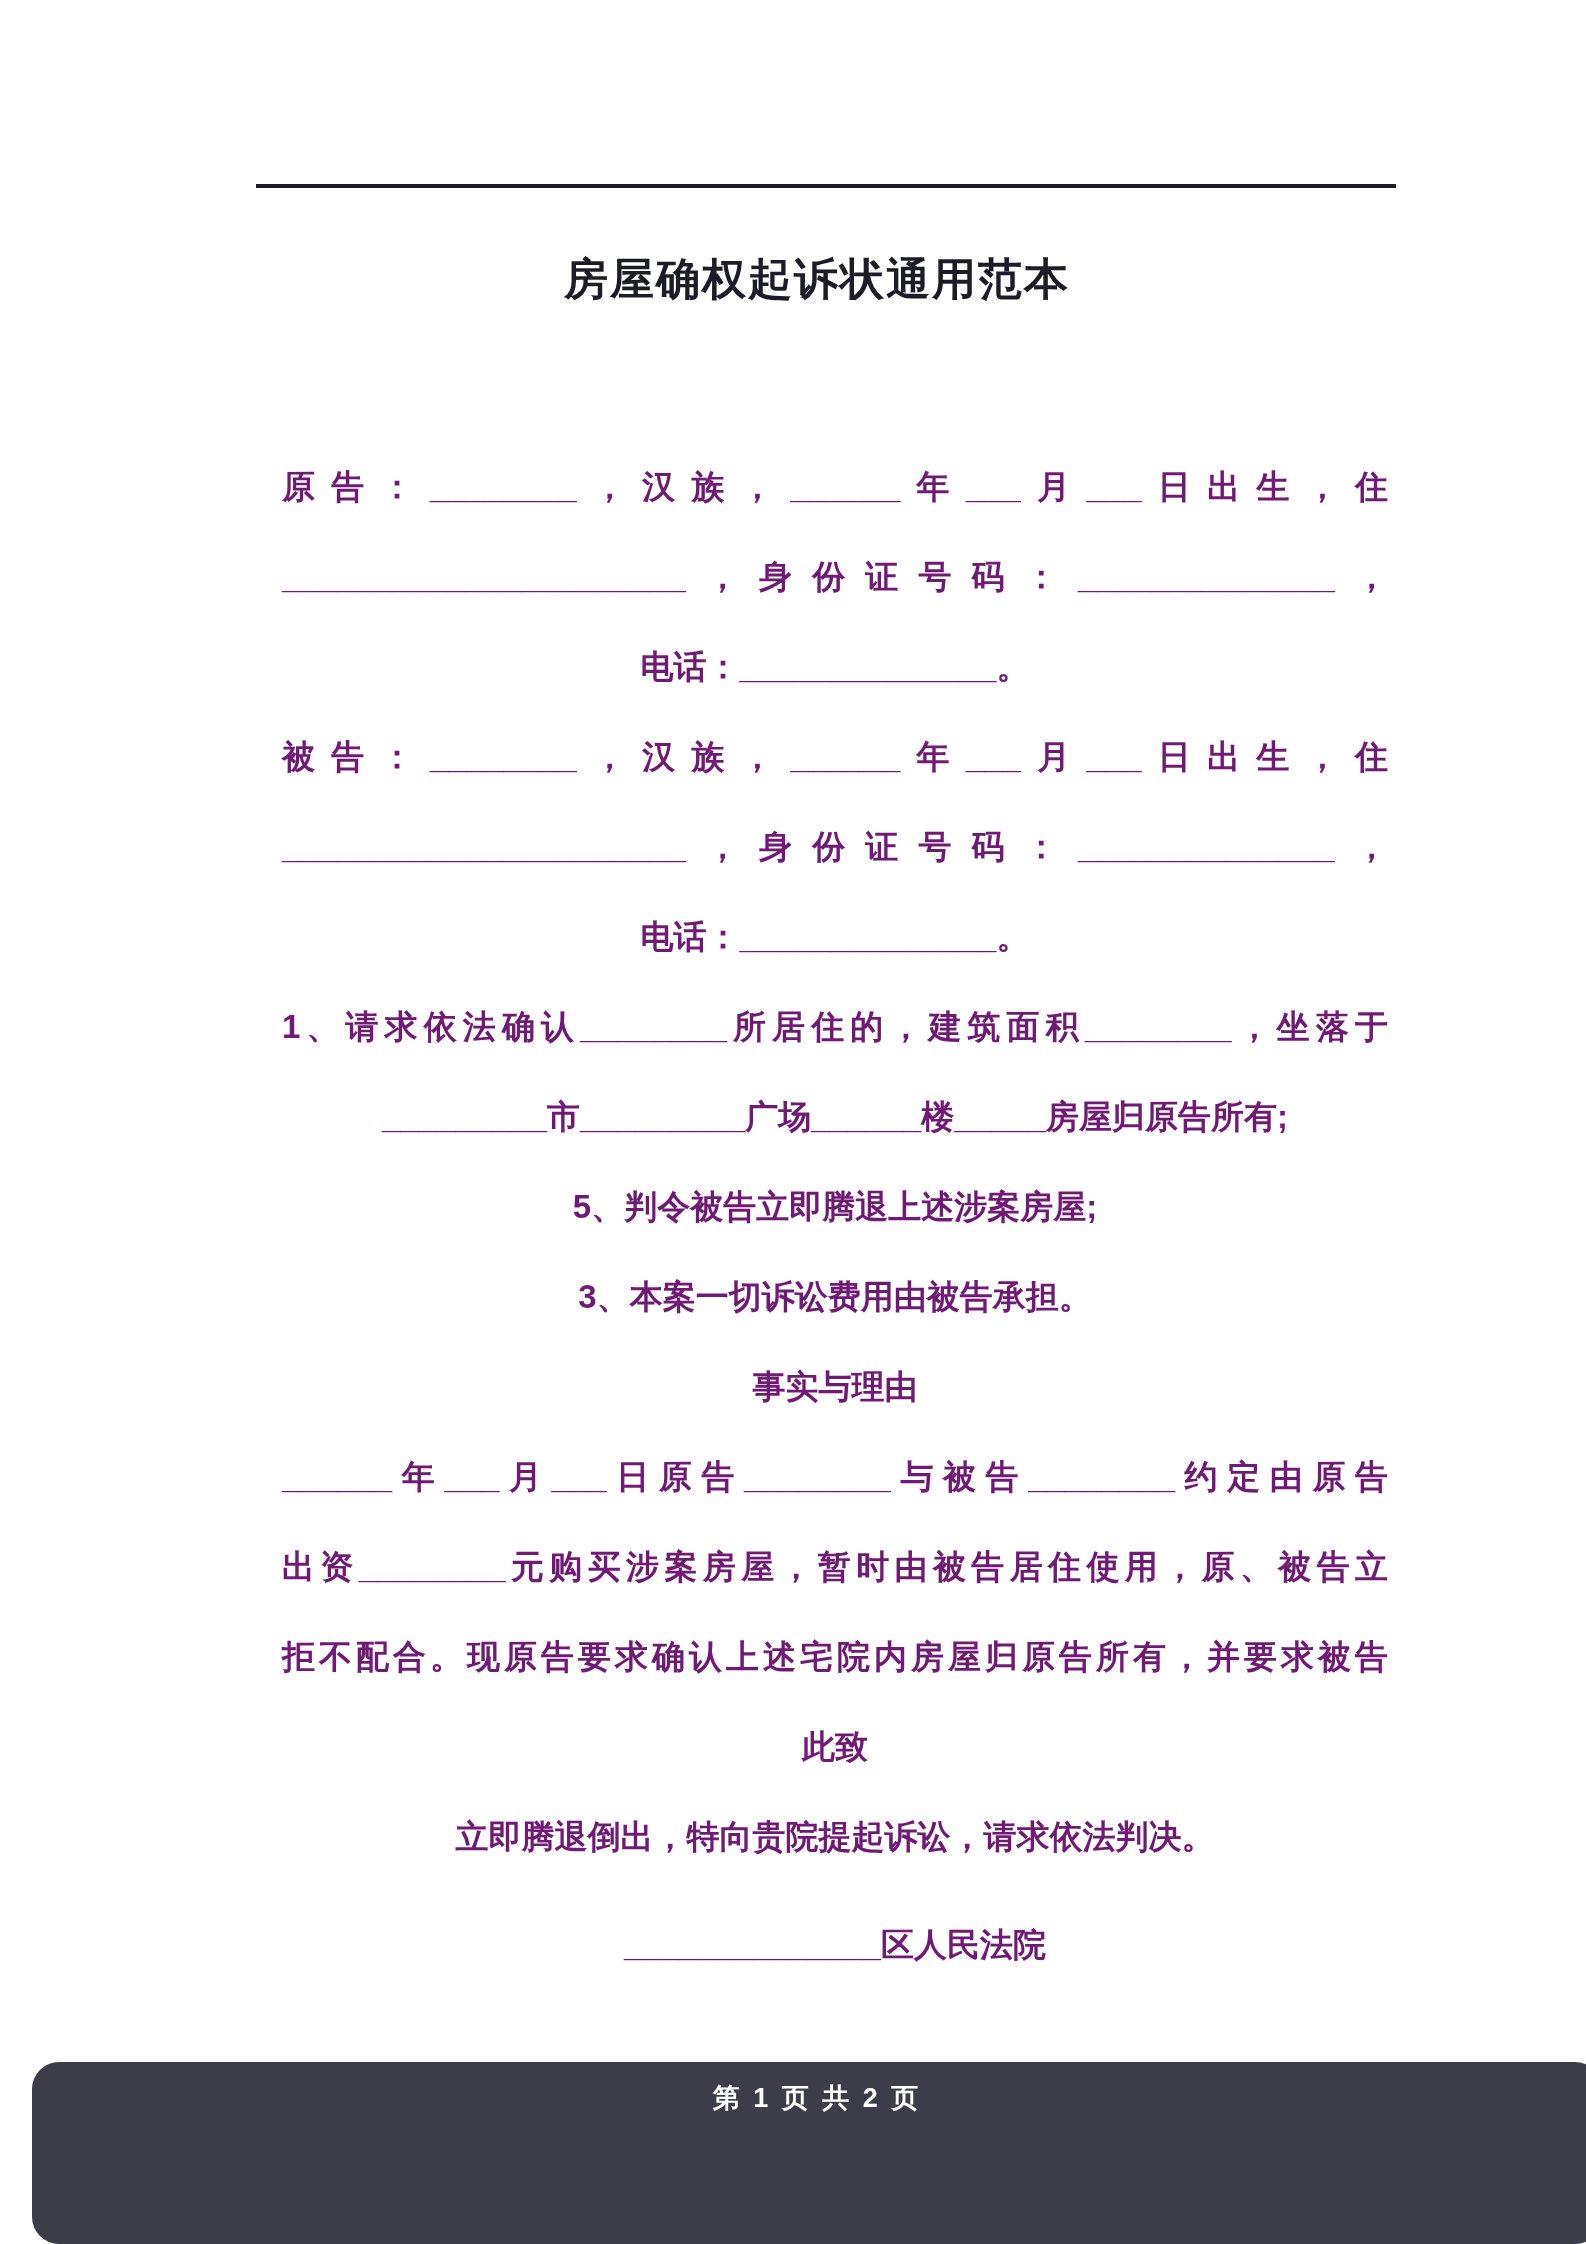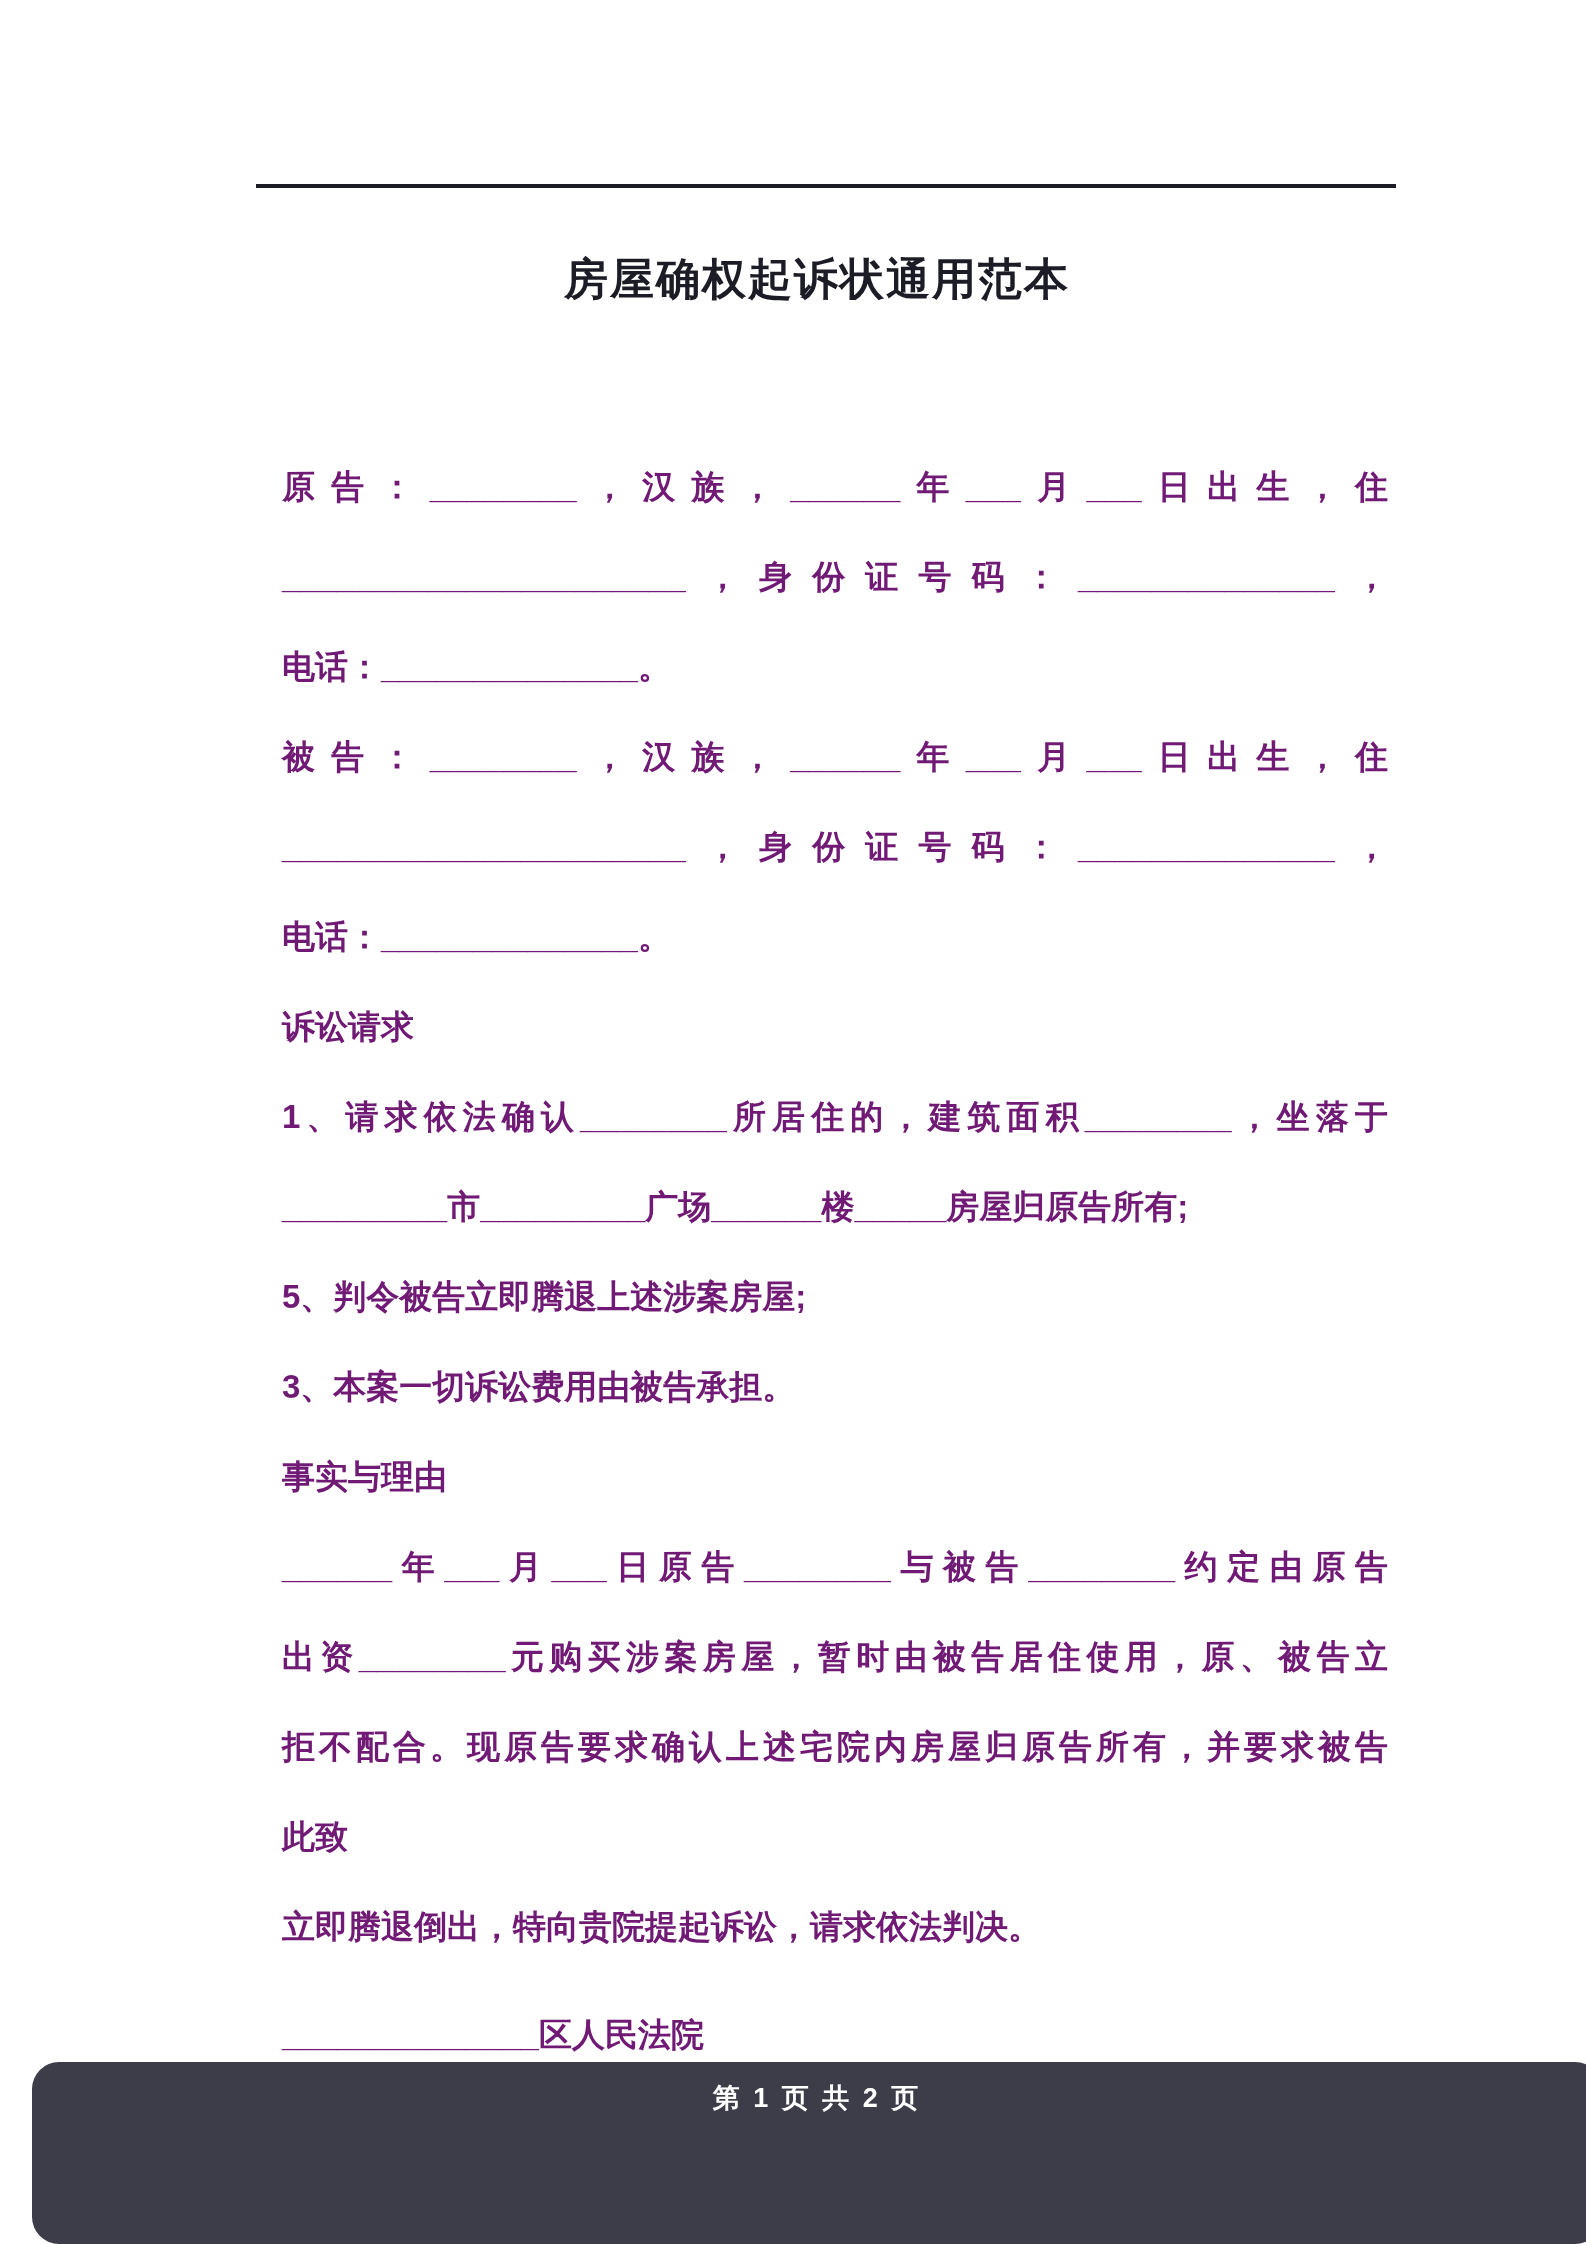--- a/index.html
+++ b/index.html
@@ -39,21 +39,21 @@
     position: absolute;
     left: 242px;
     top: 406px;
     width: 1122px;
     font-size: 33px;
     font-weight: 700;
     color: #701a75;
   }
   .line {
     line-height: 82px;
-    text-align: left;
+    text-align: center;
     word-break: break-all;
   }
   .line.just {
     text-align: justify;
     text-align-last: justify;
   }
   .line:last-child {
     margin-top: 26px;
   }
   .footer-bar {
@@ -83,21 +83,20 @@
 
   <h1 class="doc-title">房屋确权起诉状通用范本</h1>
 
   <div class="doc-body" id="doc-body">
       <div class="line just">原告：________，汉族，______年___月___日出生，住</div>
       <div class="line just">______________________，身份证号码：______________，</div>
       <div class="line">电话：______________。</div>
       <div class="line just">被告：________，汉族，______年___月___日出生，住</div>
       <div class="line just">______________________，身份证号码：______________，</div>
       <div class="line">电话：______________。</div>
-      <div class="line">诉讼请求</div>
       <div class="line just">1、请求依法确认________所居住的，建筑面积________，坐落于</div>
       <div class="line">_________市_________广场______楼_____房屋归原告所有;</div>
       <div class="line">5、判令被告立即腾退上述涉案房屋;</div>
       <div class="line">3、本案一切诉讼费用由被告承担。</div>
       <div class="line">事实与理由</div>
       <div class="line just">______年___月___日原告________与被告________约定由原告</div>
       <div class="line just">出资________元购买涉案房屋，暂时由被告居住使用，原、被告立</div>
       <div class="line just">拒不配合。现原告要求确认上述宅院内房屋归原告所有，并要求被告</div>
       <div class="line">此致</div>
       <div class="line">立即腾退倒出，特向贵院提起诉讼，请求依法判决。</div>

